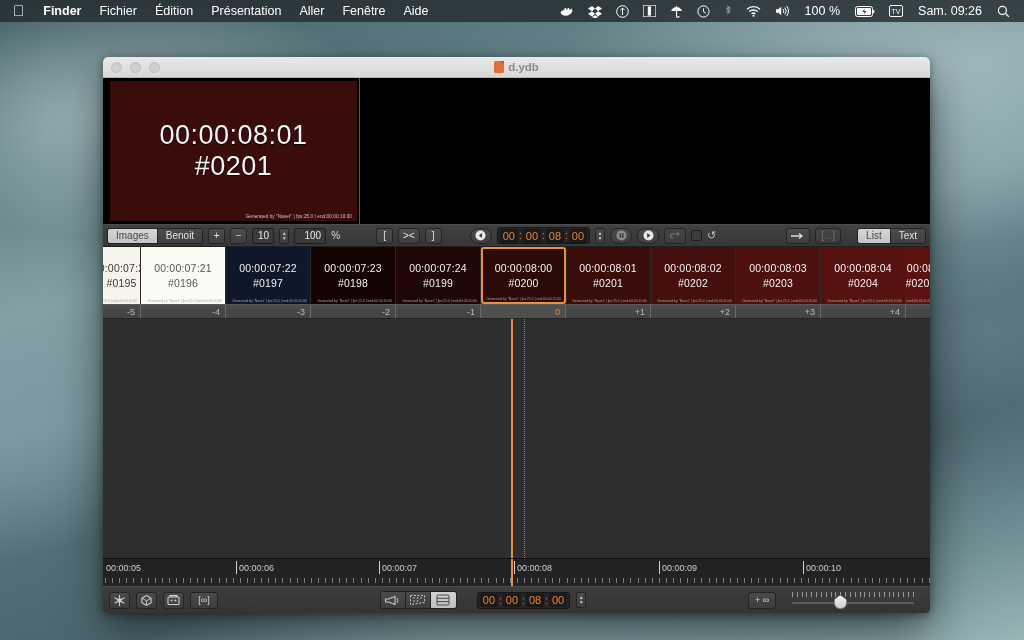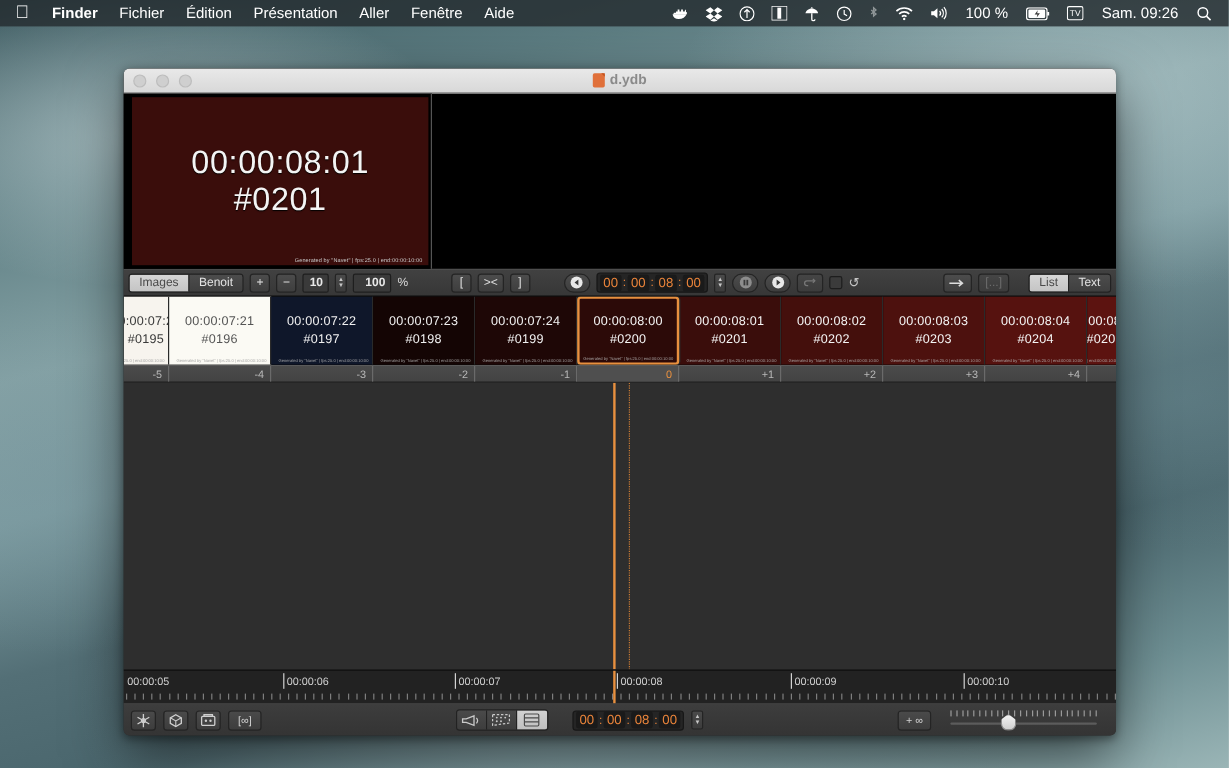--- a/index.html
+++ b/index.html
@@ -146,21 +146,21 @@
     background: linear-gradient(#4c4c4c,#3e3e3e);
     border: 1px solid #242424; border-radius: 3px;
     color: #e0e0e0; font-size: 10px;
     display: flex; align-items: center; justify-content: center;
   }
   .btn.round { border-radius: 9px; min-width: 22px; }
   .btn.disabled { color: #6d6d6d; background: linear-gradient(#454545,#3c3c3c); }
   .numfield {
     height: 16px; background: #3a3a3a; border: 1px solid #1e1e1e; border-radius: 2px;
     color: #e8e8e8; font-size: 10px; display: flex; align-items: center;
-    padding: 0 4px; min-width: 22px; justify-content: flex-end; font-weight: bold;
+    padding: 0 4px; min-width: 22px; justify-content: flex-end;
   }
   .numfield.wide { min-width: 32px; }
   .stepper {
     width: 10px; height: 16px; border: 1px solid #242424; border-radius: 2px;
     background: linear-gradient(#4a4a4a,#3c3c3c);
     display: flex; flex-direction: column; align-items: center; justify-content: center;
     color: #c8c8c8; font-size: 5px; line-height: 5px;
   }
   .pct { color: #d8d8d8; font-size: 10px; }
   .tc-box {

